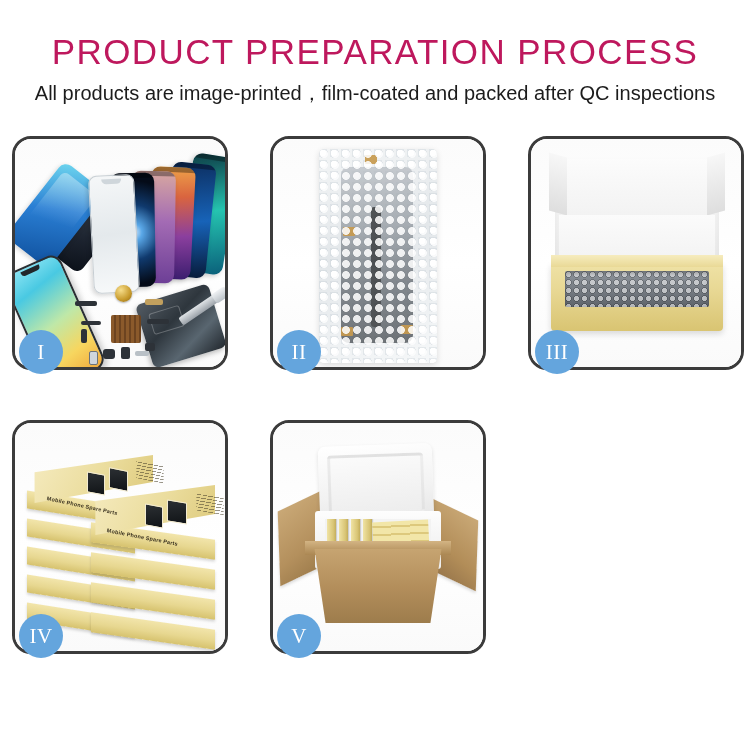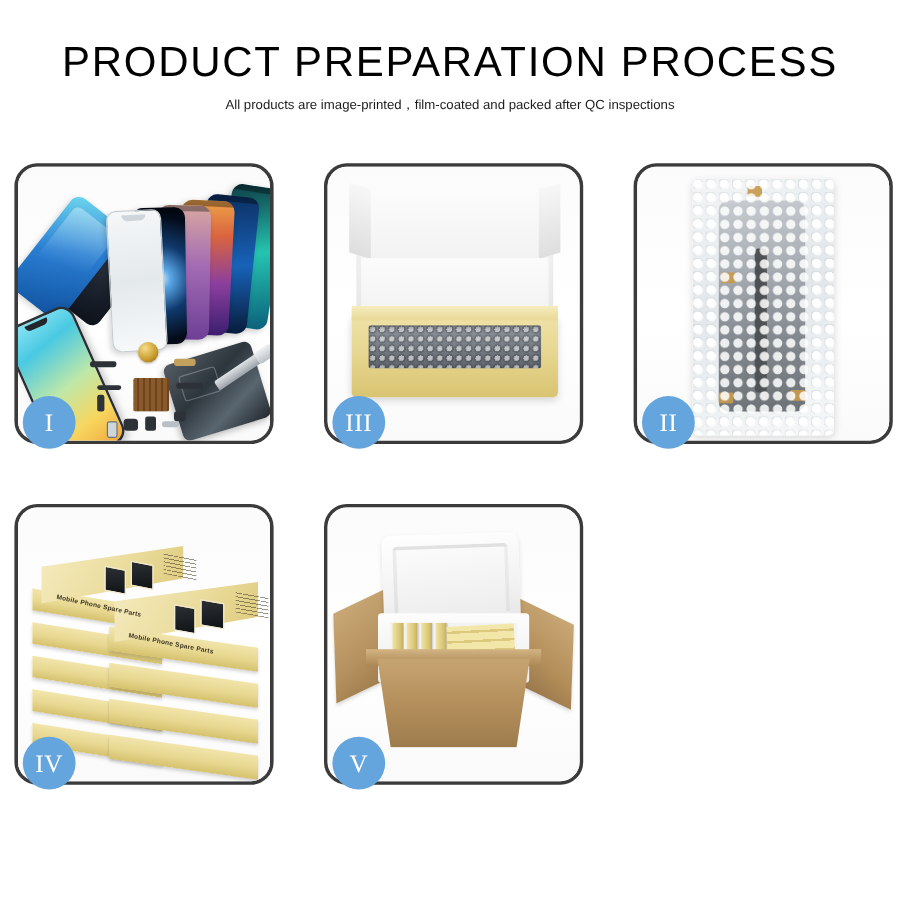--- a/index.html
+++ b/index.html
@@ -16,28 +16,28 @@
   }
 
   
   .header {
     padding-top: 34px;
     text-align: center;
   }
   .title {
     font-size: 35px;
     letter-spacing: 1.4px;
-    color: #000000;
+    color: #be185d;
     font-weight: 400;
     line-height: 1.05;
     white-space: nowrap;
   }
   .subtitle {
     margin-top: 9px;
-    font-size: 11px;
+    font-size: 20px;
     color: #1c1c1c;
     font-weight: 400;
     white-space: nowrap;
   }
 
   
   .grid {
     position: absolute;
     top: 136px;
     left: 12px;
@@ -430,44 +430,44 @@
           <div class="bit" style="left:48px; top:48px; width:9px;  height:12px;"></div>
           <div class="bit" style="left:72px; top:44px; width:10px; height:8px;"></div>
           <div class="bit" style="left:62px; top:52px; width:14px; height:5px; background:#b9c0c6;"></div>
           <div class="tool"></div>
         </div>
       </div>
     </div>
     <div class="badge">I</div>
   </div>
 
-  <div class="panel p3">
-    <div class="panel-inner">
-      <div class="ybox">
-        <div class="ybox-lid"></div>
-        <div class="ybox-foam"></div>
-        <div class="ybox-tray"></div>
-        <div class="ybox-bubblefill"></div>
-      </div>
-    </div>
-    <div class="badge">III</div>
-  </div>
-
   <div class="panel p2">
     <div class="panel-inner">
       <div class="bag">
         <div class="bag-item"></div>
         <div class="tape" style="left:46px; top:6px;"></div>
         <div class="tape" style="left:24px; top:78px;"></div>
         <div class="tape" style="left:22px; top:178px;"></div>
         <div class="tape" style="left:82px; top:176px;"></div>
         <div class="bubbles-overlay"></div>
       </div>
     </div>
     <div class="badge">II</div>
+  </div>
+
+  <div class="panel p3">
+    <div class="panel-inner">
+      <div class="ybox">
+        <div class="ybox-lid"></div>
+        <div class="ybox-foam"></div>
+        <div class="ybox-tray"></div>
+        <div class="ybox-bubblefill"></div>
+      </div>
+    </div>
+    <div class="badge">III</div>
   </div>
 
   <div class="panel p4">
     <div class="panel-inner">
       <div class="stack">
 
         <div class="sb" style="left:6px;  top:56px;  width:108px; height:18px; transform:skewY(9deg);"></div>
         <div class="sb" style="left:6px;  top:84px;  width:108px; height:18px; transform:skewY(9deg);"></div>
         <div class="sb" style="left:6px;  top:112px; width:108px; height:18px; transform:skewY(9deg);"></div>
         <div class="sb" style="left:6px;  top:140px; width:108px; height:18px; transform:skewY(9deg);"></div>

